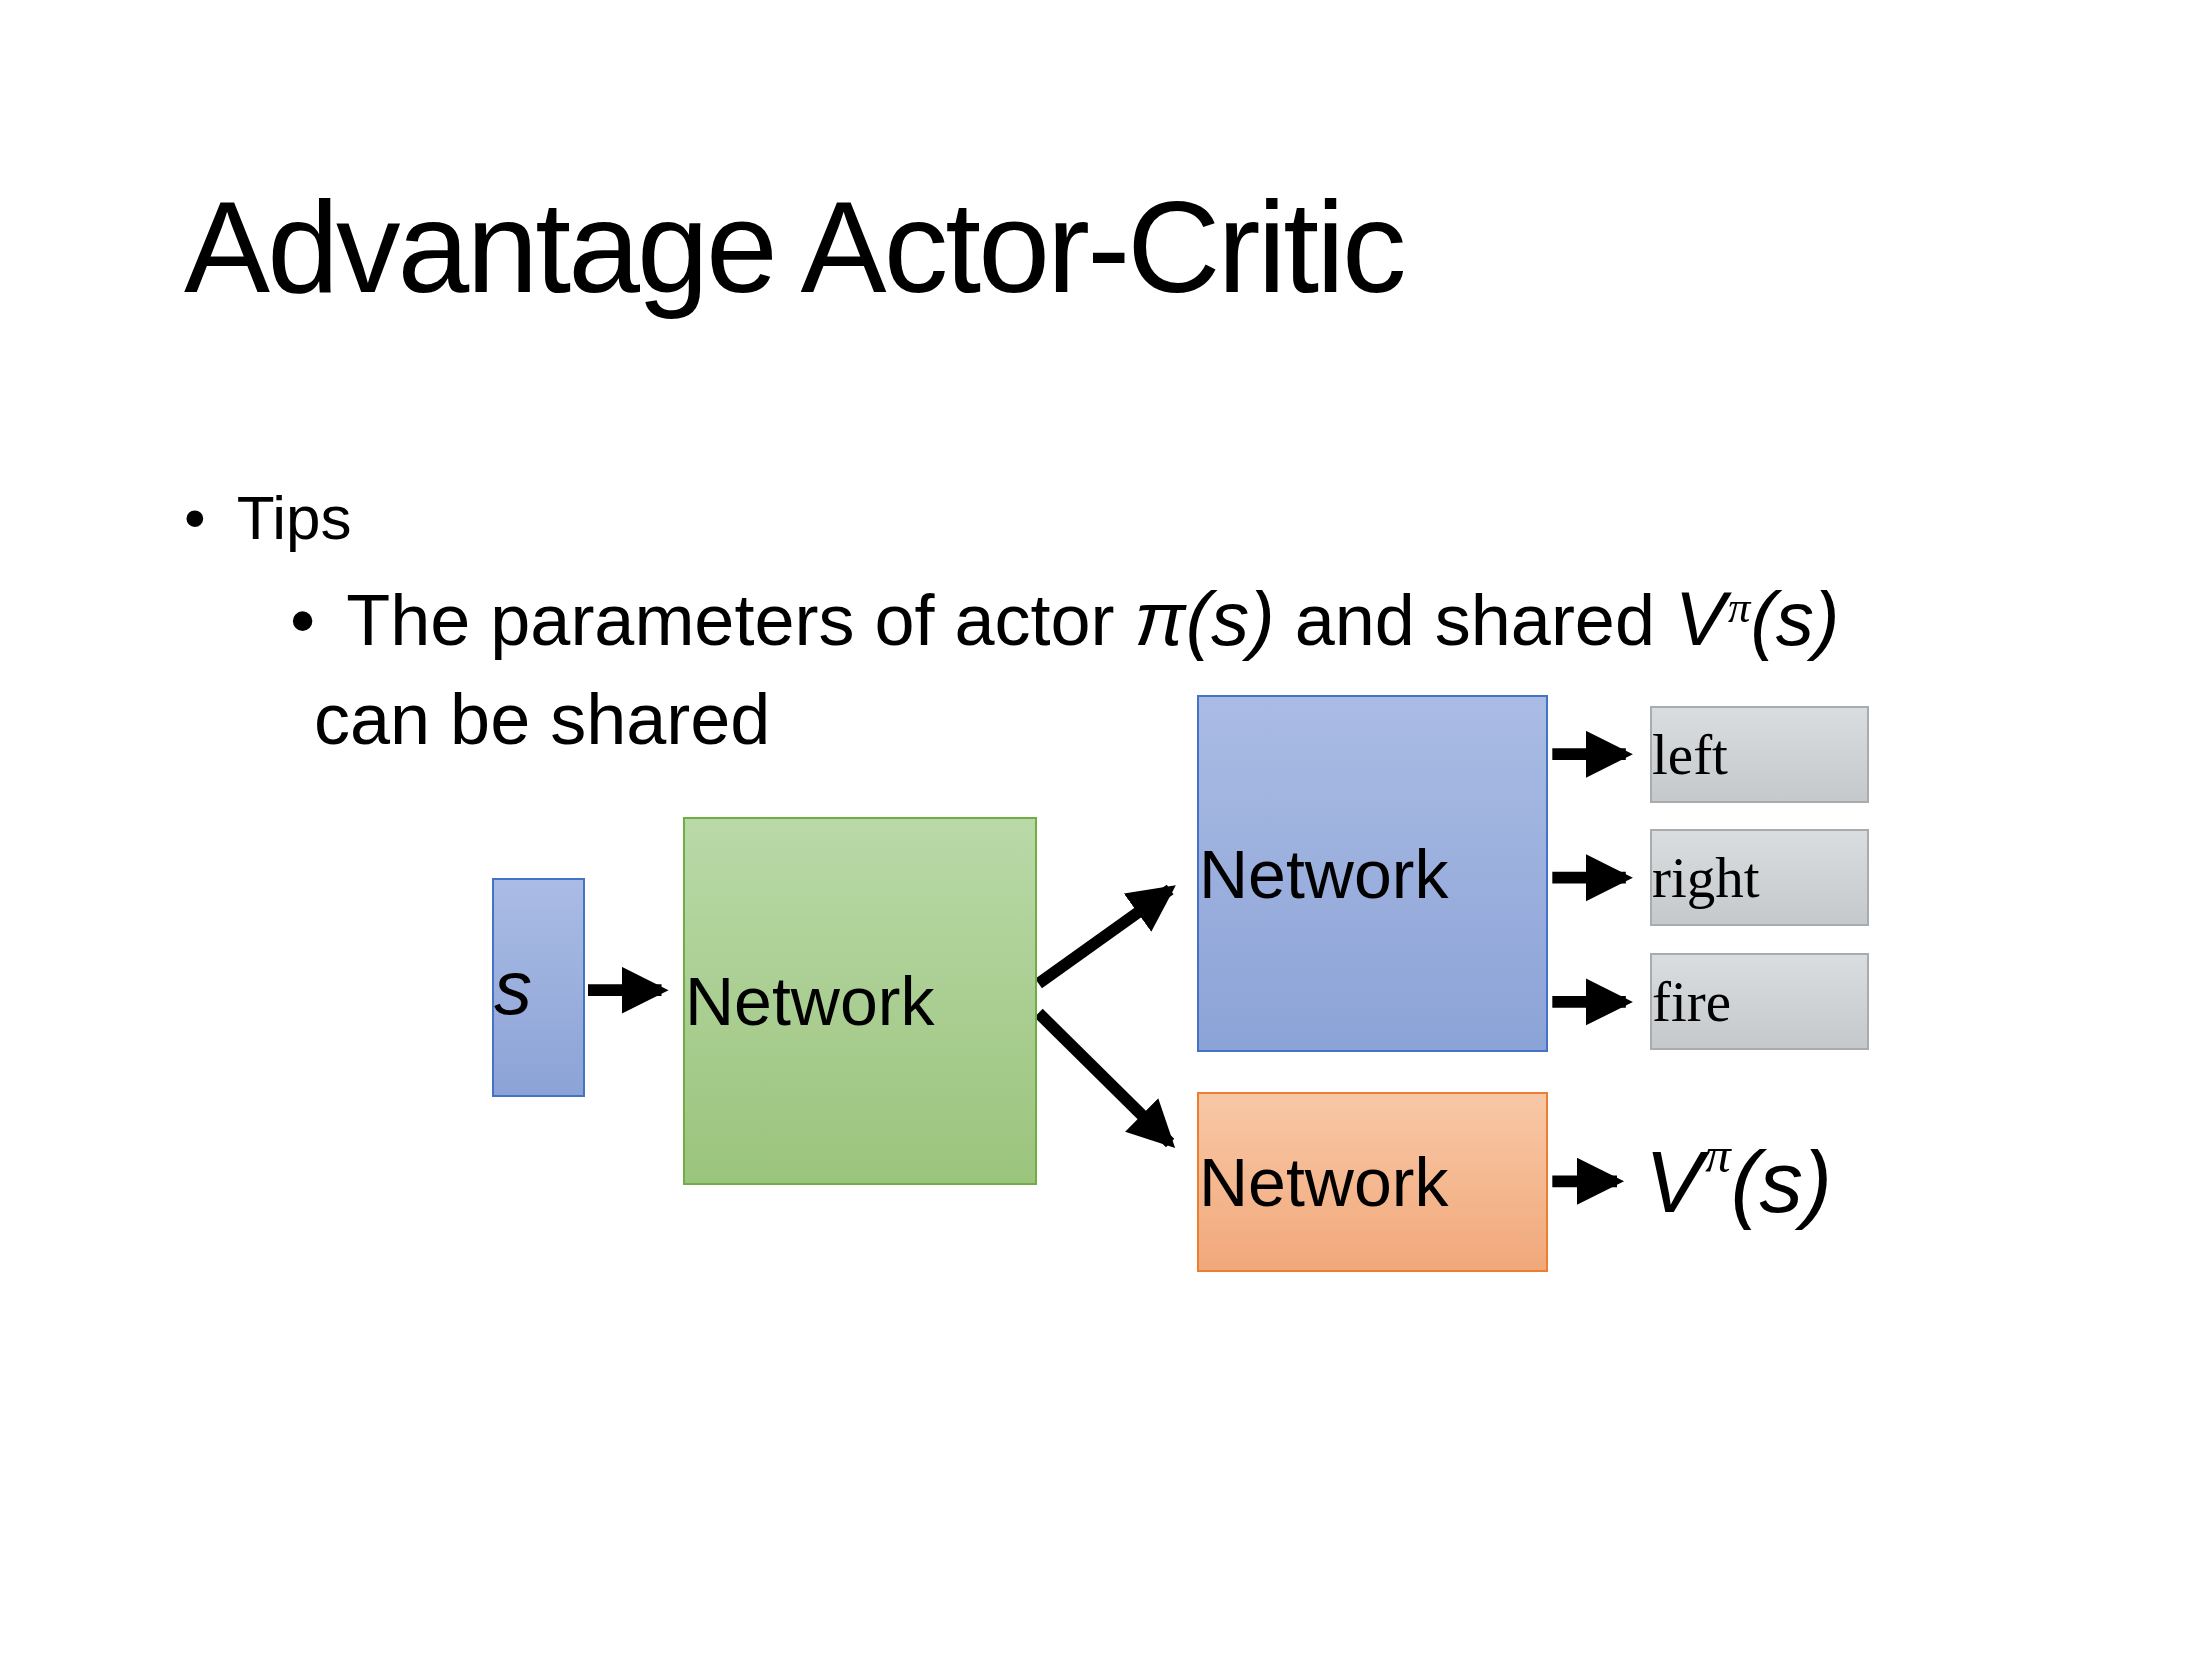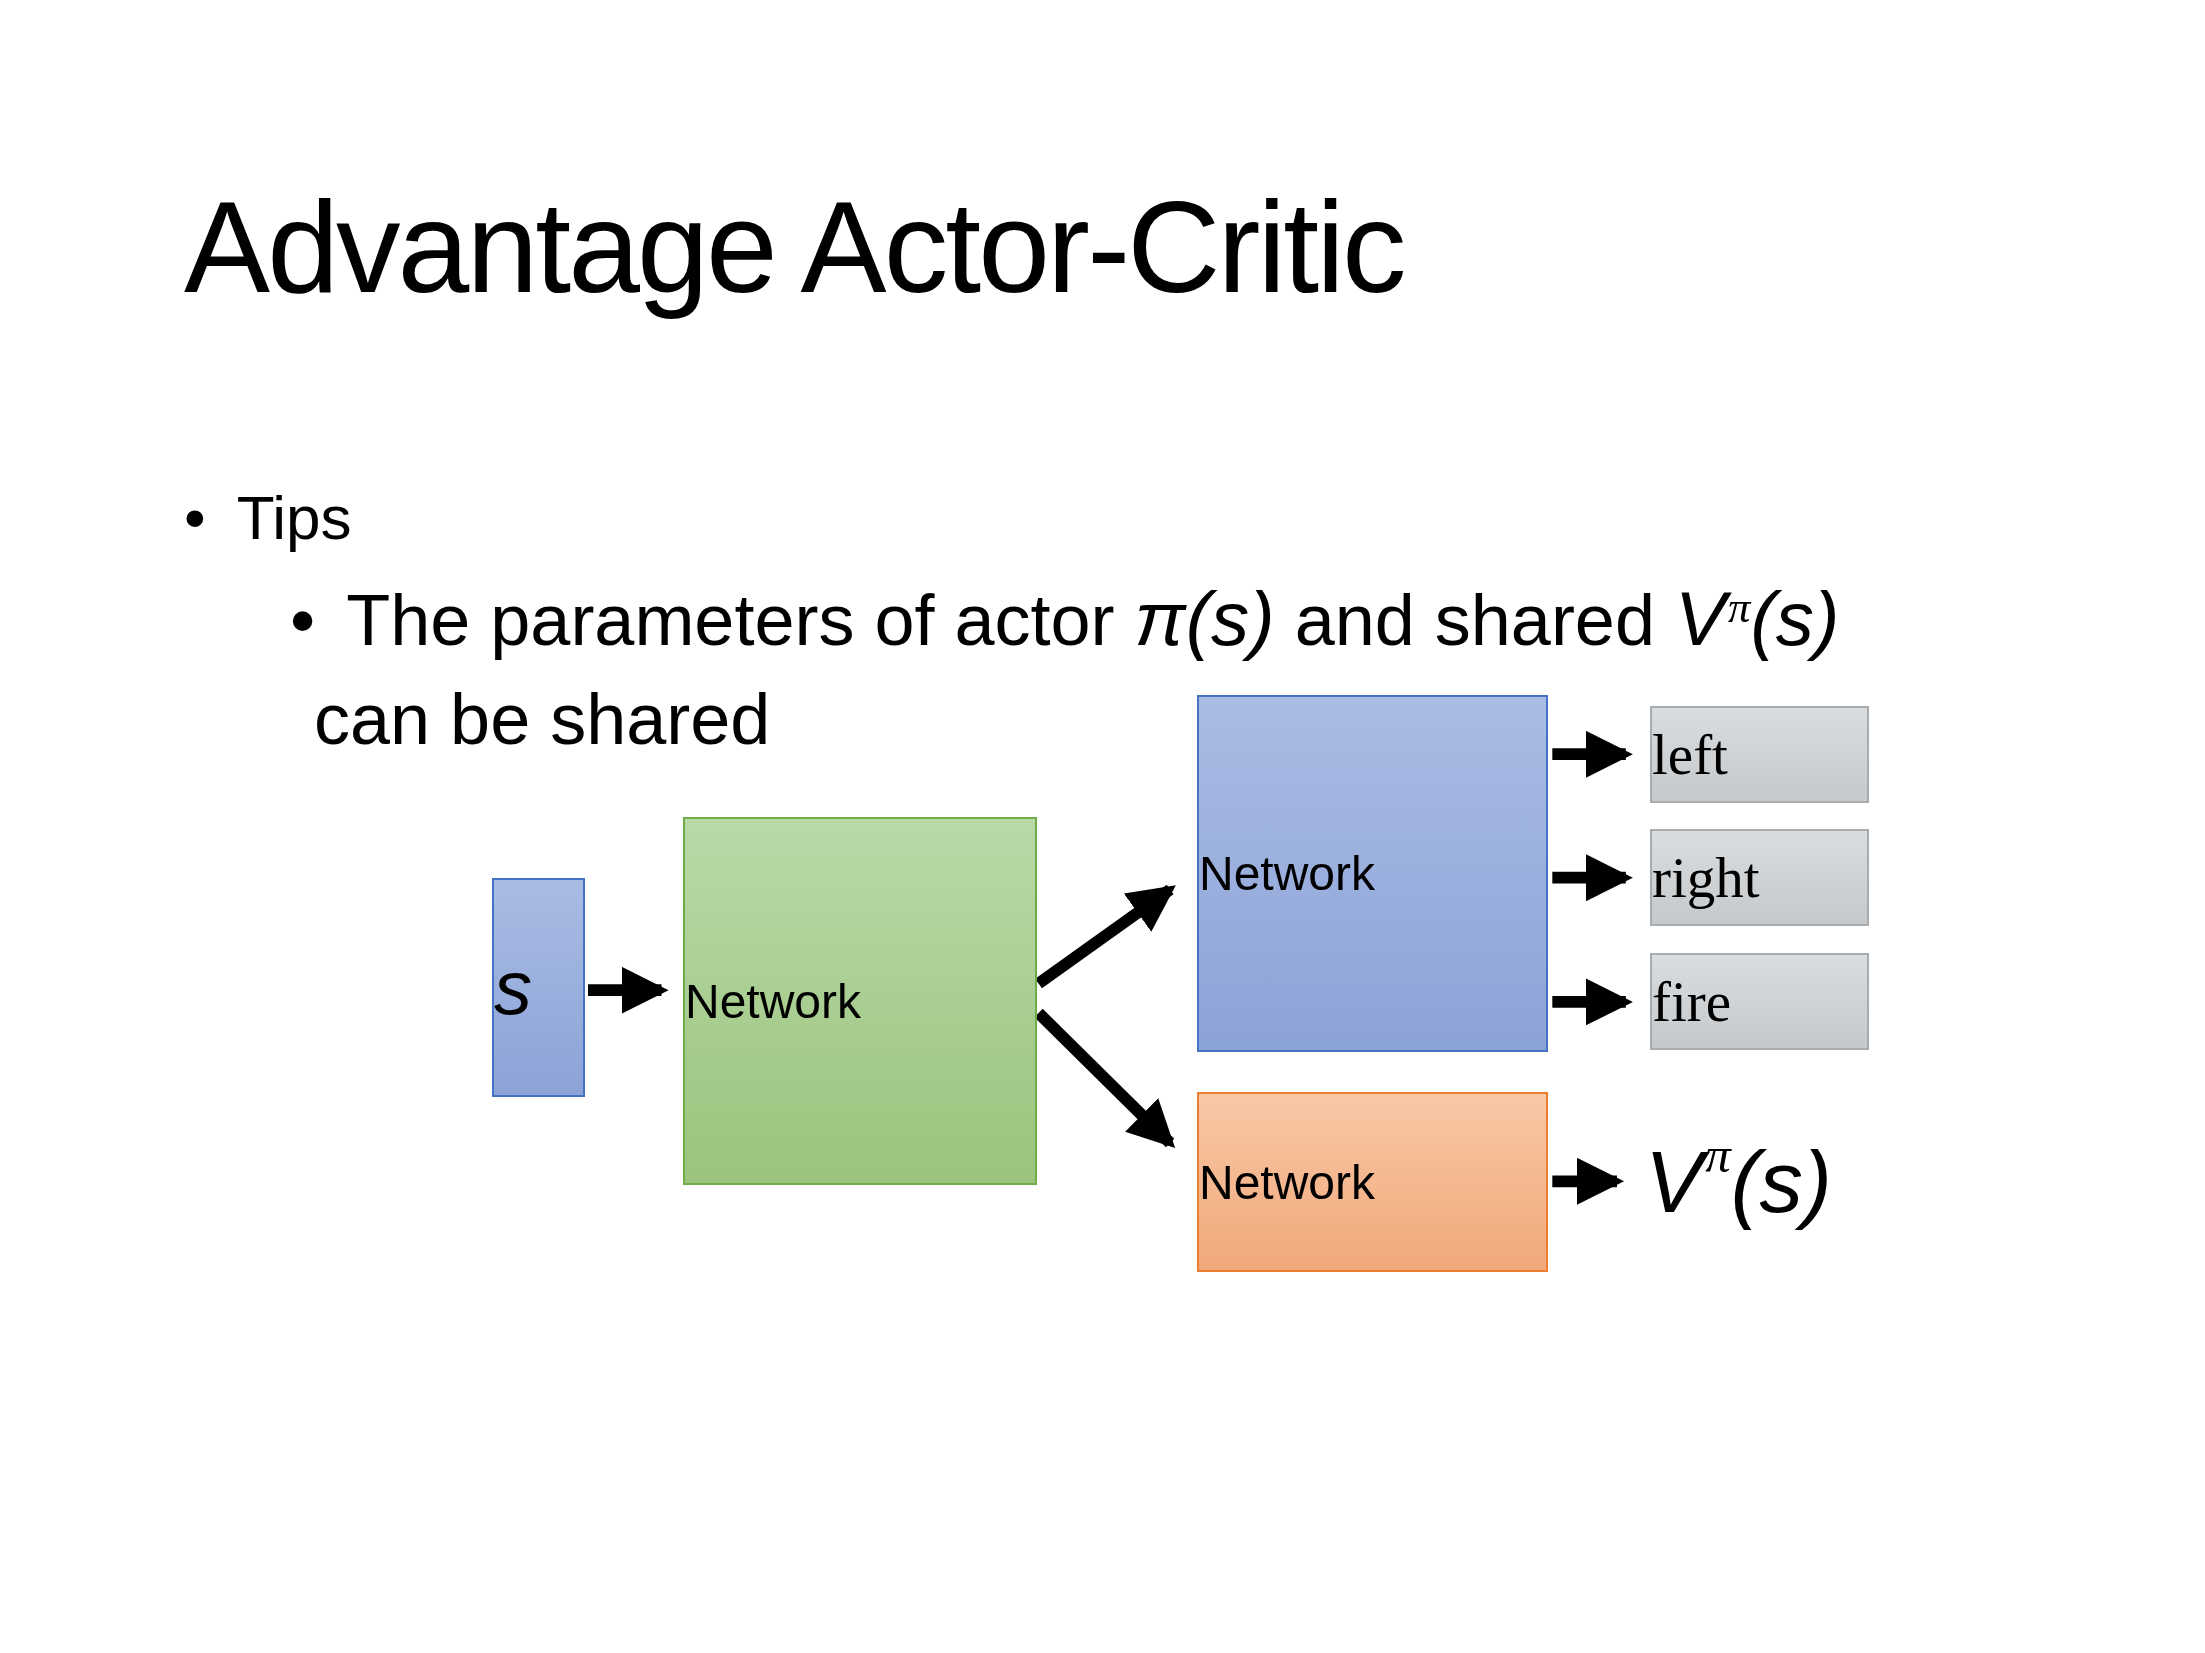--- a/index.html
+++ b/index.html
@@ -42,21 +42,21 @@
     top: -0.52em;
     margin-left: 2.2px;
   }
   .box {
     position: absolute;
     display: flex;
     align-items: center;
     box-sizing: border-box;
     border: 2.2px solid;
   }
-  .net-label { font-size: 48px; }
+  .net-label { font-size: 68px; }
   .s-box {
     left: 492px; top: 878px; width: 93px; height: 219px;
     background: linear-gradient(to bottom, var(--blue-top), var(--blue-bottom));
     border-color: var(--blue-border);
   }
   .s-box .math { font-size: 76px; }
   .green-box {
     left: 683px; top: 817px; width: 354px; height: 368px;
     background: linear-gradient(to bottom, var(--green-top), var(--green-bottom));
     border-color: var(--green-border);

